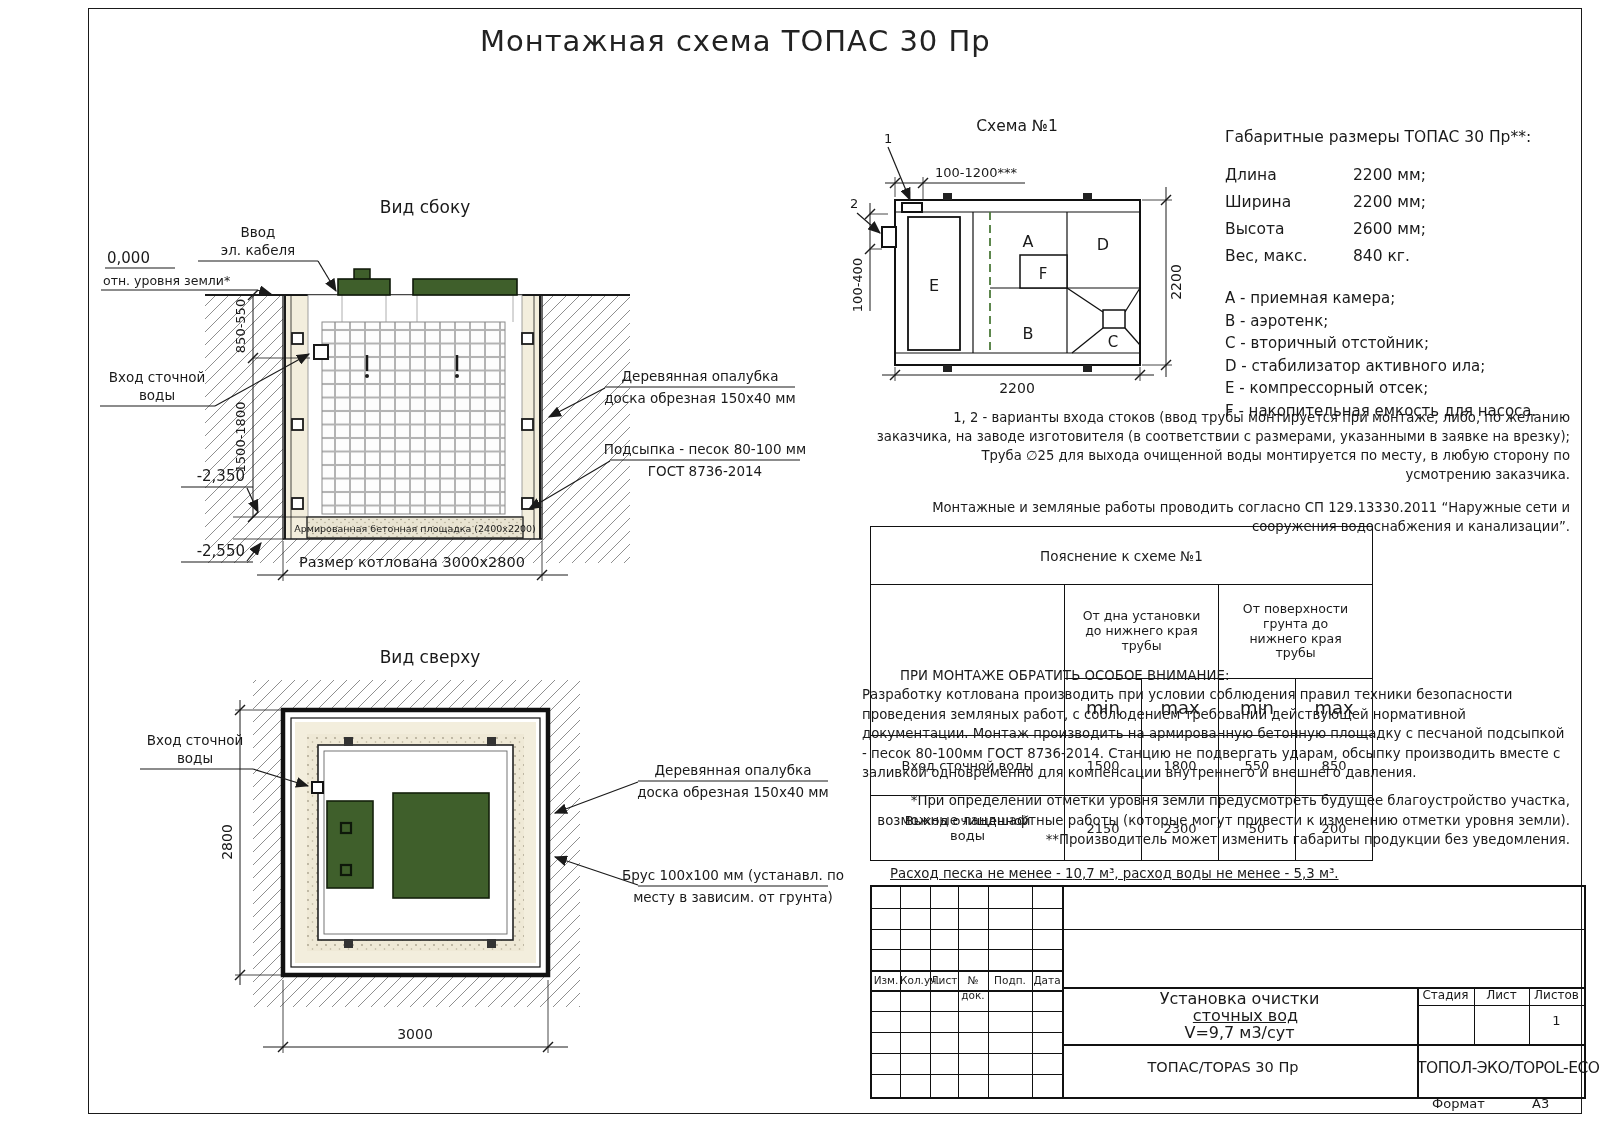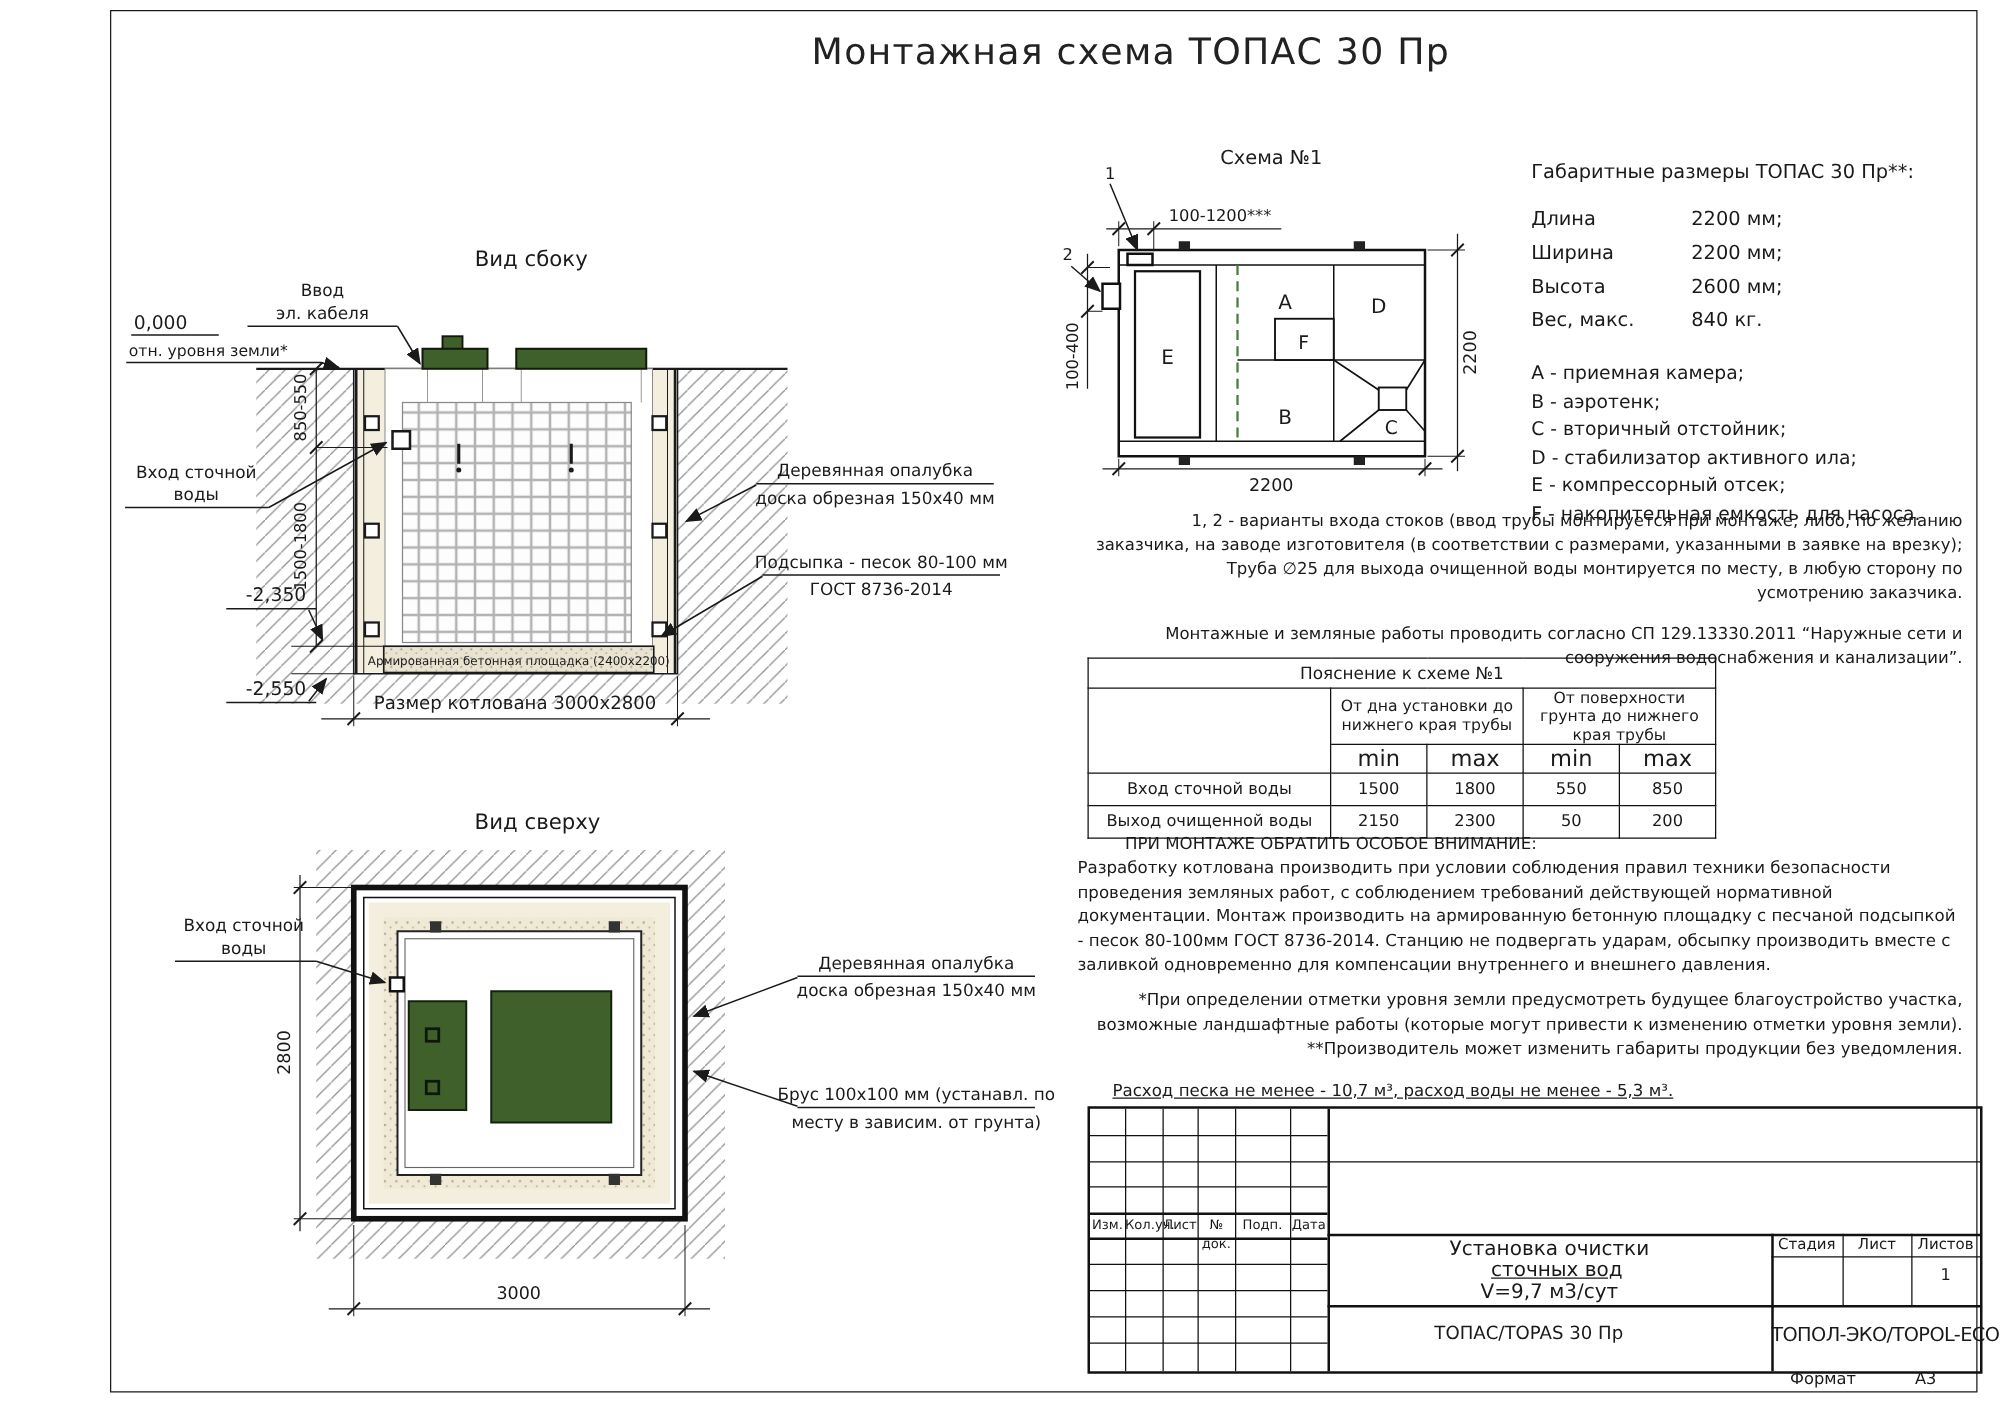--- a/index.html
+++ b/index.html
@@ -1,38 +1,38 @@
 <!DOCTYPE html>
 <html><head>
 <meta charset="utf-8">
 <style>
   html,body{margin:0;padding:0;background:#e9e9e9;}
   .sheet{position:relative;width:1600px;height:1128px;background:#ffffff;overflow:hidden;
          font-family:"DejaVu Sans",sans-serif;color:#1a1a1a;}
   .frame{position:absolute;left:88px;top:8px;width:1492px;height:1104px;border:1.6px solid #1a1a1a;}
   .abs{position:absolute;}
-  .page-title{position:absolute;left:480px;top:24px;width:680px;text-align:right;
+  .page-title{position:absolute;left:480px;top:24px;width:680px;text-align:left;
               font-size:29px;letter-spacing:1px;color:#222;}
   svg{position:absolute;font-family:"DejaVu Sans",sans-serif;}
   svg text{fill:#1a1a1a;stroke:none;}
   
   .dims{position:absolute;left:1225px;top:128px;width:360px;font-size:15.5px;}
   .dims .t{margin-bottom:16px;}
   .dims .row{display:flex;height:27px;line-height:27px;}
   .dims .row .lab{width:128px;}
   .dims .legend{margin-top:17px;line-height:22.5px;font-size:15px;}
   
   .notes{position:absolute;left:862px;top:408px;width:708px;font-size:13.2px;line-height:19px;}
   .notes p{margin:0;text-align:right;}
   .notes .ind{text-indent:38px;}
   .notes .gap{margin-top:14px;}
   
   table.exp{position:absolute;left:870px;top:526px;border-collapse:collapse;table-layout:fixed;
             width:502px;font-size:13px;text-align:center;}
-  table.exp td,table.exp th{border:1.4px solid #111;padding:0;font-weight:normal;}
+  table.exp td,table.exp th{border:1.4px solid #111;padding:17px;font-weight:normal;}
   table.exp .ttl{height:23px;font-size:13.5px;}
   table.exp .grp{height:42px;font-size:12.5px;line-height:1.18;}
   table.exp .mm{height:22px;font-size:18px;}
   table.exp .dr{height:25px;}
   
   .attn{position:absolute;left:862px;top:666px;width:708px;font-size:13.3px;line-height:19.4px;}
   .attn p{margin:0;}
   .attn .ind{text-indent:38px;}
   .attn .ind2{text-indent:28px;text-align:right;}
   .attn .gap{margin-top:9px;}

